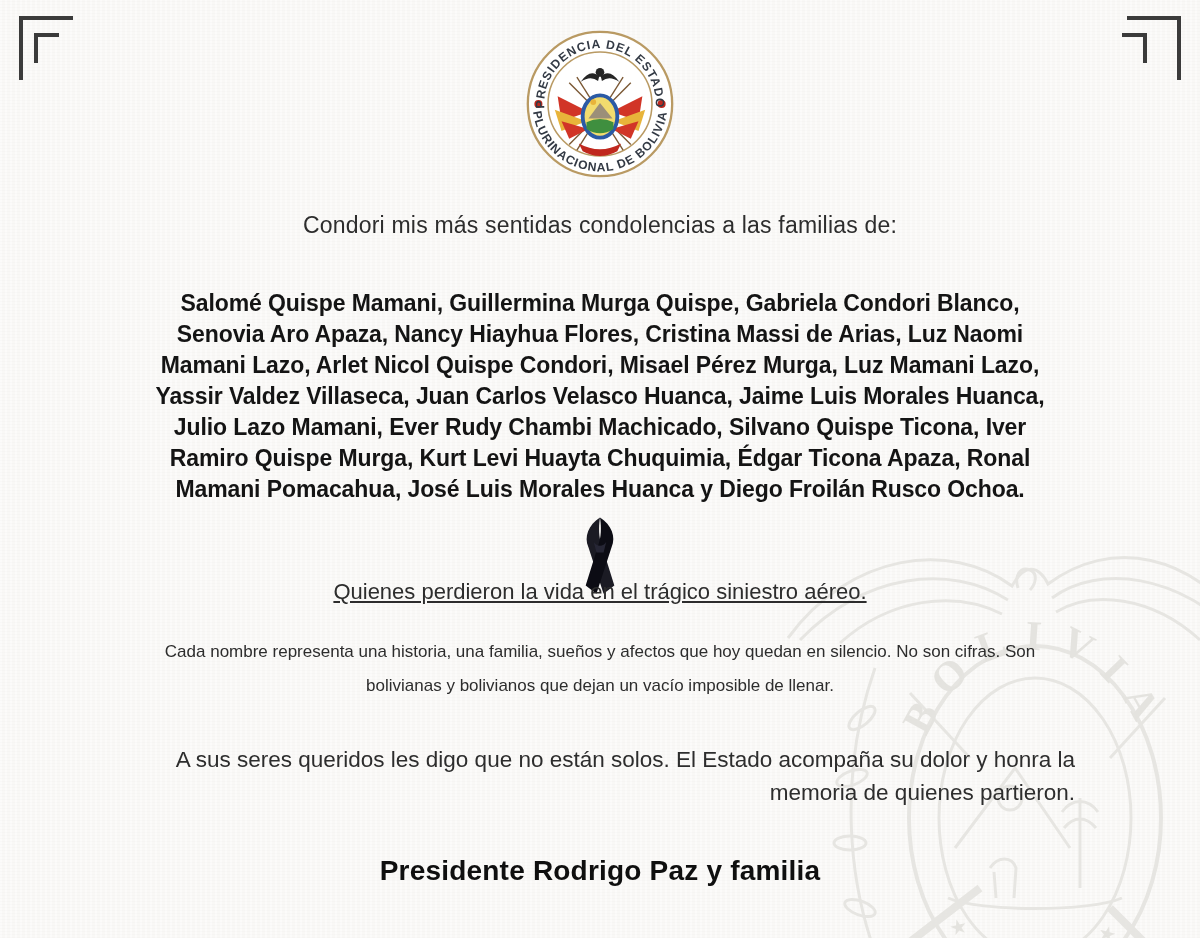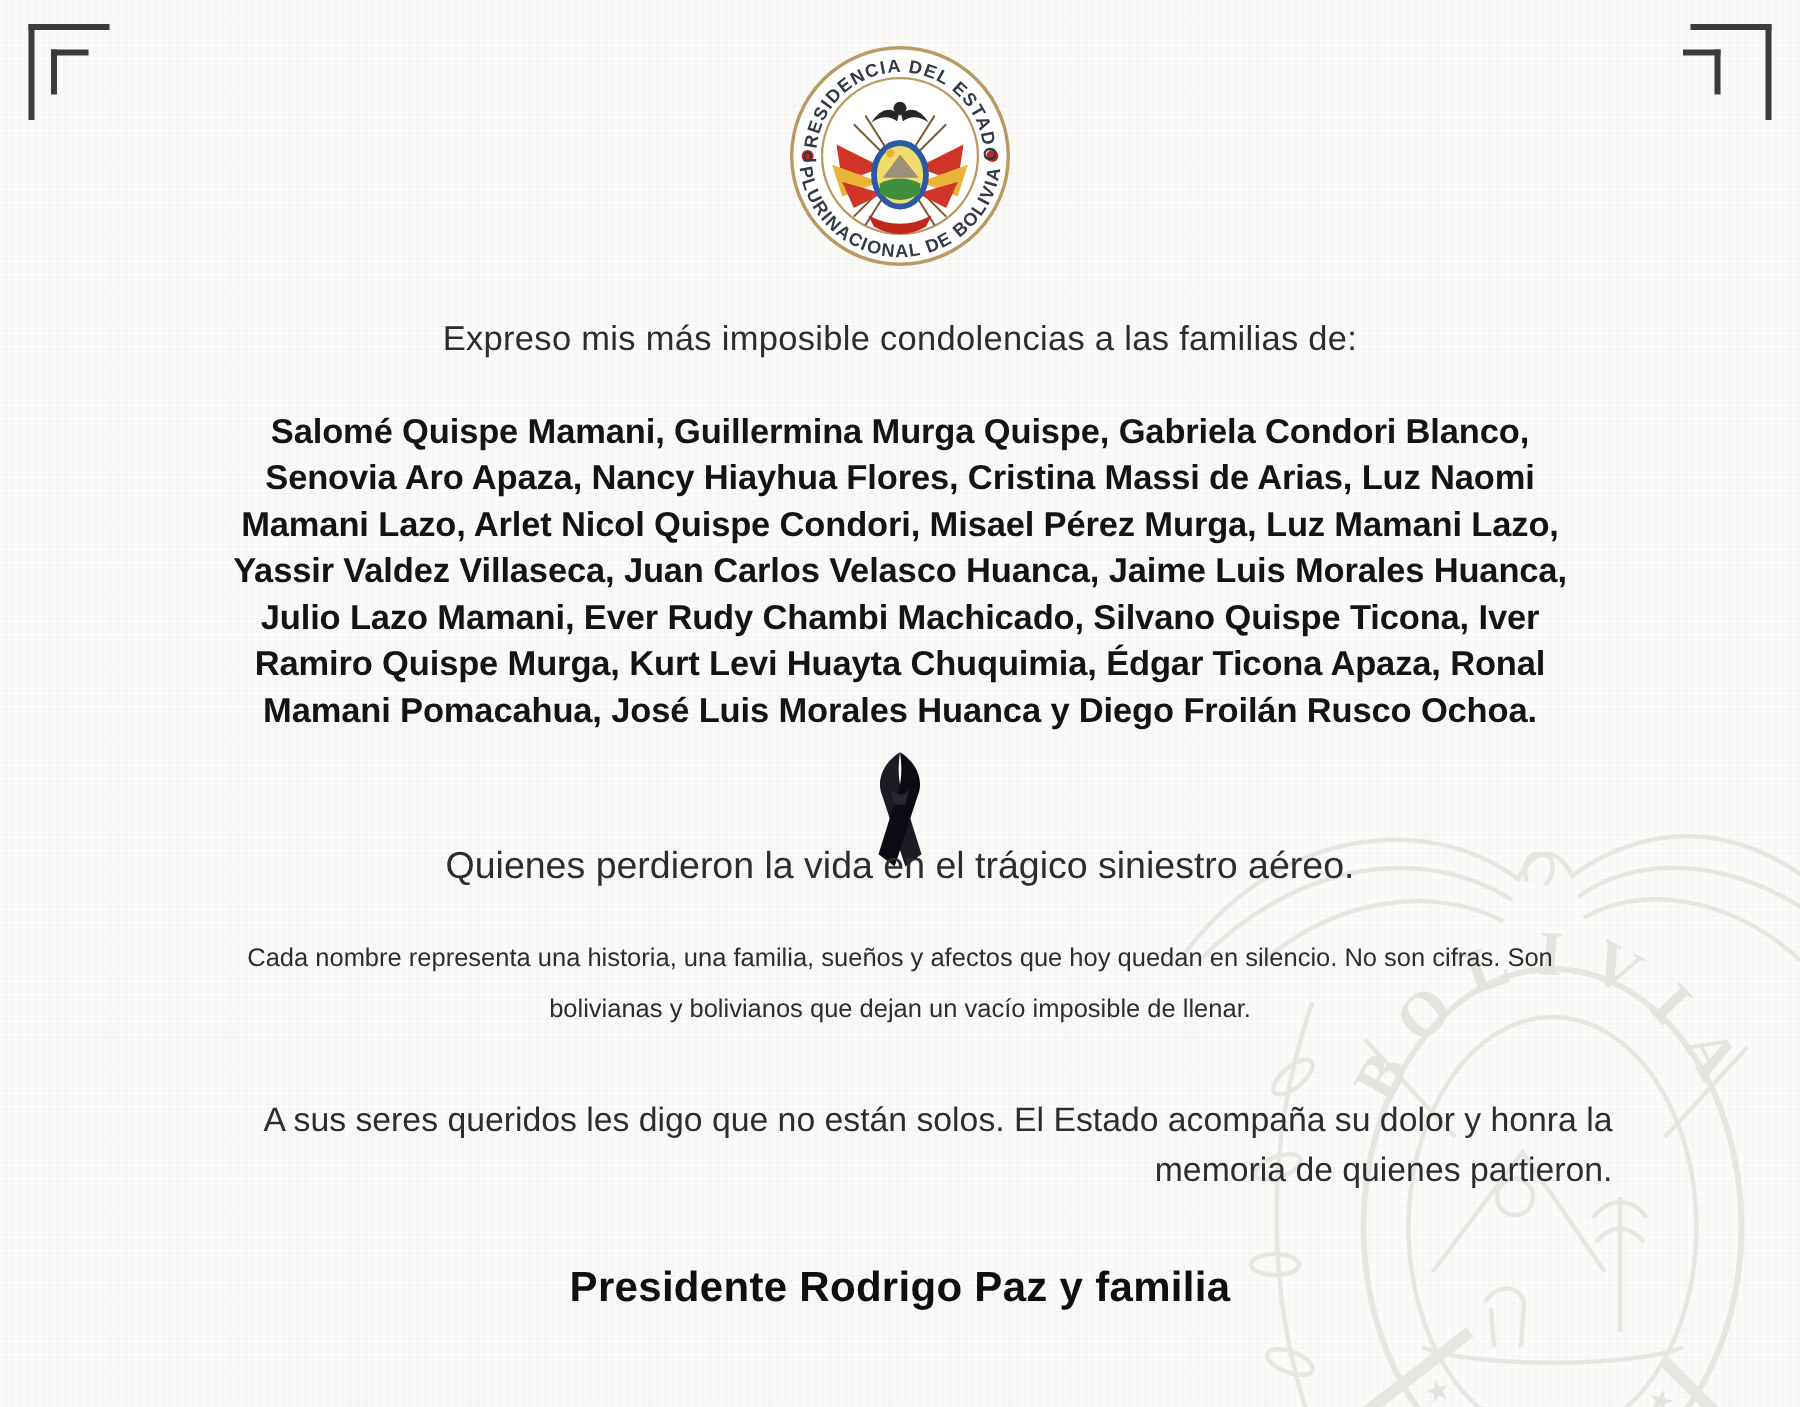--- a/index.html
+++ b/index.html
@@ -14,26 +14,26 @@
   
   .bk{position:absolute;}
   .bk-tl-outer{left:19px;top:16px;width:50px;height:60px;border-top:4px solid #3b3b3b;border-left:4px solid #3b3b3b;}
   .bk-tl-inner{left:34px;top:33px;width:21px;height:26px;border-top:4px solid #3b3b3b;border-left:4px solid #3b3b3b;}
   .bk-tr-outer{left:1127px;top:16px;width:50px;height:60px;border-top:4px solid #3b3b3b;border-right:4px solid #3b3b3b;}
   .bk-tr-inner{left:1122px;top:33px;width:21px;height:26px;border-top:4px solid #3b3b3b;border-right:4px solid #3b3b3b;}
 
   .content{position:absolute;inset:0;display:flex;flex-direction:column;align-items:center;z-index:2;}
   .seal{margin-top:27px;width:154px;height:154px;}
   .intro{margin-top:31px;font-size:23px;letter-spacing:.2px;color:#2d2d2d;}
-  .names{margin-top:33px;width:905px;text-align:center;font-size:23px;font-weight:700;
+  .names{margin-top:49px;width:905px;text-align:center;font-size:23px;font-weight:700;
          line-height:31px;color:#141414;letter-spacing:-.1px;}
   .qepd-row{margin-top:8px;display:flex;align-items:center;gap:6px;height:86px;}
   .ribbon{width:56px;height:86px;}
   .qepd{font-size:30px;font-weight:800;color:#0f0f0f;letter-spacing:.4px;}
-  .subline{margin-top:-20px;font-size:25px;color:#2d2d2d;}
+  .subline{margin-top:-20px;font-size:22px;color:#2d2d2d;text-decoration:underline;}
   .para{margin-top:30px;width:910px;text-align:center;font-size:17px;line-height:34px;color:#2d2d2d;}
   .para2{margin-top:40px;width:950px;text-align:right;font-size:22.5px;line-height:33px;color:#2d2d2d;}
   .signature{margin-top:46px;font-size:28px;font-weight:800;color:#0f0f0f;letter-spacing:.2px;}
 
   .watermark{position:absolute;right:-60px;bottom:-90px;width:480px;height:560px;z-index:1;pointer-events:none;}
 </style>
 </head>
 <body>
 
 <div class="canvas">
@@ -123,21 +123,21 @@
         <path d="M60 57 Q70 42 80 52 Q90 42 100 57 Q90 50 82 56 L80 48 L78 56 Q70 50 60 57 Z" fill="#262626"></path>
         <circle cx="80" cy="47" r="4.5" fill="#262626"></circle>
         <ellipse cx="80" cy="93" rx="18" ry="22" fill="#f2dc6e" stroke="#2b5aa5" stroke-width="4"></ellipse>
         <path d="M66 99 Q80 92 94 99 L94 106 Q80 115 66 106 Z" fill="#3f8f3f"></path>
         <path d="M68 95 L80 79 L93 95 Z" fill="#9b8f79"></path>
         <circle cx="73" cy="78" r="3" fill="#e8b43a"></circle>
         <path d="M58 121 Q80 133 102 121 L98 129 Q80 139 62 129 Z" fill="#c0281e"></path>
       </g>
     </svg>
 
-    <div class="intro">Expreso mis más imposible condolencias a las familias de:</div>
+    <div class="intro">Condori mis más sentidas condolencias a las familias de:</div>
 
     <div class="names">Salomé Quispe Mamani, Guillermina Murga Quispe, Gabriela Condori Blanco, Senovia Aro Apaza, Nancy Hiayhua Flores, Cristina Massi de Arias, Luz Naomi Mamani Lazo, Arlet Nicol Quispe Condori, Misael Pérez Murga, Luz Mamani Lazo, Yassir Valdez Villaseca, Juan Carlos Velasco Huanca, Jaime Luis Morales Huanca, Julio Lazo Mamani, Ever Rudy Chambi Machicado, Silvano Quispe Ticona, Iver Ramiro Quispe Murga, Kurt Levi Huayta Chuquimia, Édgar Ticona Apaza, Ronal Mamani Pomacahua, José Luis Morales Huanca y Diego Froilán Rusco Ochoa.</div>
 
     <div class="qepd-row">
       <svg class="ribbon" viewBox="0 0 60 96">
         <path d="M30 5 C17 13 12 27 17 38 L34 90 L46 81 L31 33 C28 23 29 12 30 5 Z" fill="#1b1b24"></path>
         <path d="M30 5 C43 13 48 27 43 38 L26 90 L14 81 L29 33 C32 23 31 12 30 5 Z" fill="#0c0c14"></path>
         <path d="M23 32 C26 38 34 38 37 32 L34 44 L26 44 Z" fill="#262635"></path>
       </svg>
     </div>

